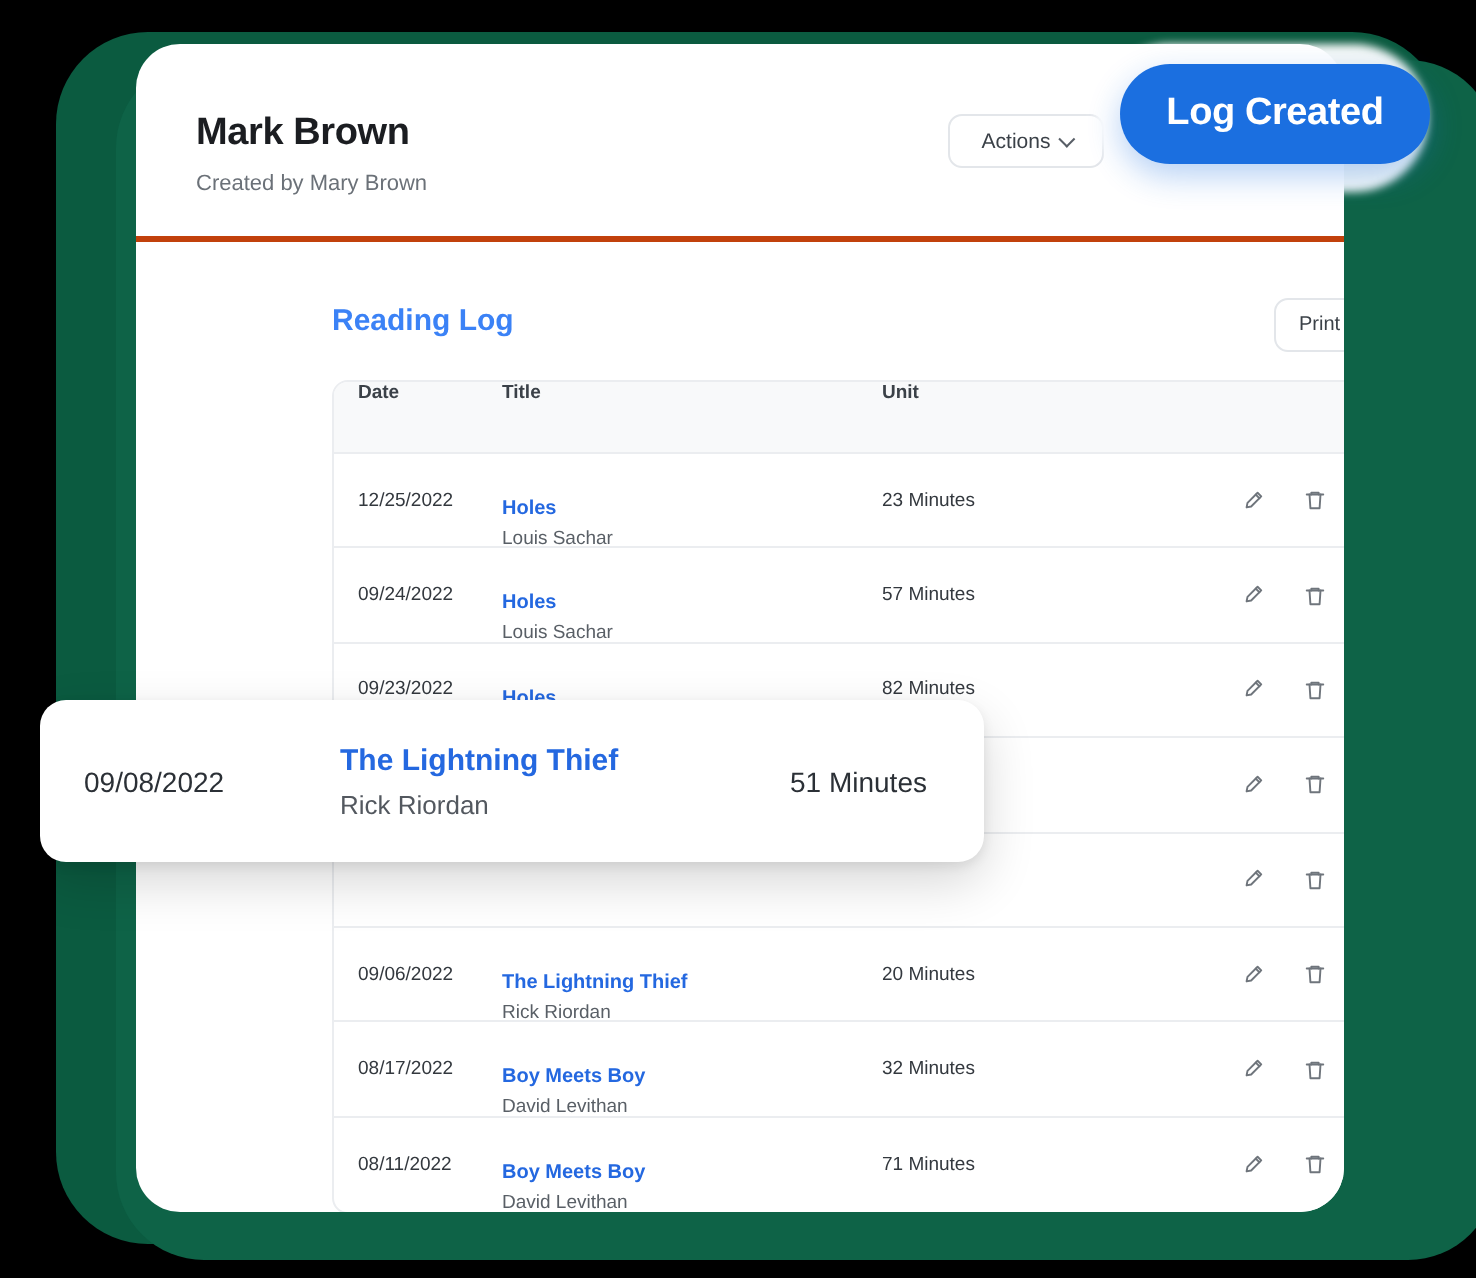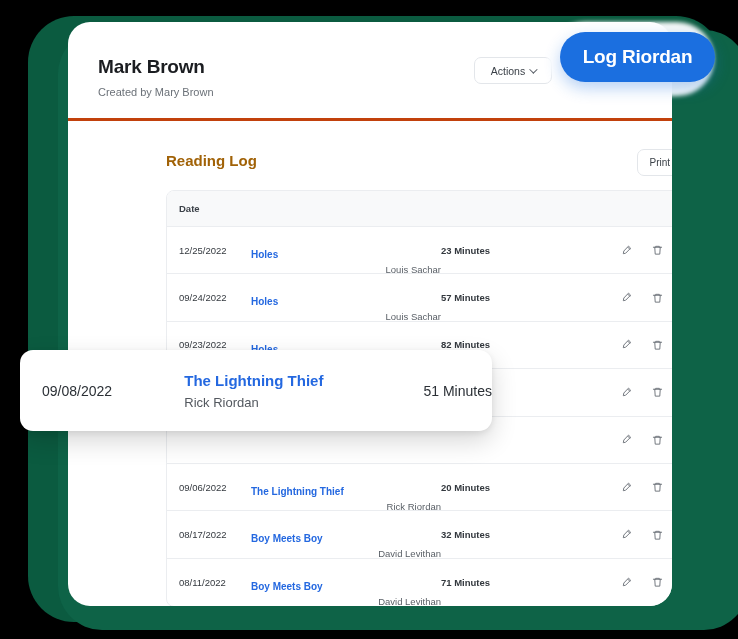--- a/index.html
+++ b/index.html
@@ -90,21 +90,21 @@
     display: flex; align-items: center; justify-content: center;
     color: #fff; font-size: 19px; font-weight: bold;
     letter-spacing: -0.2px;
     cursor: pointer;
     box-shadow: 0 6px 16px rgba(27,111,224,0.32);
   }
 
   
   .section-title {
     position: absolute; left: 98px; top: 130px;
-    font-size: 15px; font-weight: bold; color: #a16207; text-align: right;
+    font-size: 15px; font-weight: bold; color: #3b82f6; text-align: right;
   }
   .print-btn {
     position: absolute; left: 569px; top: 127px;
     width: 65px; height: 27px;
     border: 1px solid #e3e6ea; border-radius: 7px;
     background: #fff;
     display: flex; align-items: center; justify-content: center;
     font-size: 10px; color: #3b4148;
     cursor: pointer;
   }
@@ -113,21 +113,21 @@
   .table {
     position: absolute;
     left: 98px; top: 168px;
     width: 536px;
     border: 1px solid #ebedf0;
     border-radius: 8px;
     background: #fff;
     overflow: hidden;
   }
   .thead {
-    display: flex; align-items: center;
+    display: flex; 
     height: 36px;
     background: #f8f9fa;
     border-bottom: 1px solid #ebedf0;
   }
   .th {
     font-size: 9.5px; font-weight: bold; color: #3b4148;
   }
   .c-date  { width: 84px; padding-left: 12px; }
   .c-title { width: 190px; }
   .c-unit  { width: 180px; }
@@ -139,35 +139,35 @@
     border-bottom: 1px solid #ebedf0;
   }
   .trow:last-child { border-bottom: none; }
   .td-date { width: 84px; padding-left: 12px; font-size: 9.5px; color: #33383e; }
   .td-title { width: 190px; margin-top: 24px; }
   .book-title {
     font-size: 10px; font-weight: bold; color: #2468e0;
     line-height: 1.45;
     cursor: pointer;
   }
-  .book-author { font-size: 9.5px; color: #595f66; line-height: 1.45; text-align: right; }
-  .td-unit { width: 180px; font-size: 9.5px; color: #33383e; font-weight: bold; }
+  .book-author { font-size: 9.5px; color: #595f66; line-height: 1.45; }
+  .td-unit { width: 180px; font-size: 9.5px; color: #33383e; }
   .td-act { width: 70px; display: flex; align-items: center; gap: 20px; }
 
   .icon-btn { cursor: pointer; display: block; line-height: 0; }
 
   
   .zoom-row {
     position: absolute;
     left: 20px; top: 350px;
     width: 472px; height: 81px;
     background: #ffffff;
     border-radius: 13px;
     box-shadow: 0 10px 26px rgba(0,0,0,0.16), 0 2px 6px rgba(0,0,0,0.08);
-    display: flex; align-items: center; justify-content: space-between;
+    display: flex; align-items: center;
   }
   .zoom-date {
     width: 150px; padding-left: 22px;
     font-size: 14px; color: #2b3036;
   }
   .zoom-title-wrap { width: 225px; }
   .zoom-title {
     font-size: 15px; font-weight: bold; color: #2468e0;
     line-height: 1.6;
     cursor: pointer;
@@ -196,20 +196,22 @@
     </div>
 
     <div class="section-title">Reading Log</div>
     <div class="print-btn">
       <span>Print Log</span>
     </div>
 
     <div class="table">
       <div class="thead">
         <div class="th c-date">Date</div>
+        <div class="th c-title">Title</div>
+        <div class="th c-unit">Unit</div>
         <div class="th c-act"></div>
       </div>
       <div id="tbody">
           <div class="trow">
             <div class="td-date">12/25/2022</div>
             <div class="td-title">
               <div class="book-title">Holes</div>
               <div class="book-author">Louis Sachar</div>
             </div>
             <div class="td-unit">23 Minutes</div>
@@ -358,21 +360,21 @@
                 </svg></span>
             </div>
           </div>
         </div>
     </div>
 
   </div>
 
   <div class="log-halo"></div>
   <div class="log-btn">
-    <span>Log Riordan</span>
+    <span>Log Created</span>
   </div>
 
   <div class="zoom-row">
     <div class="zoom-date">09/08/2022</div>
     <div class="zoom-title-wrap">
       <div class="zoom-title">The Lightning Thief</div>
       <div class="zoom-author">Rick Riordan</div>
     </div>
     <div class="zoom-unit">51 Minutes</div>
   </div>

